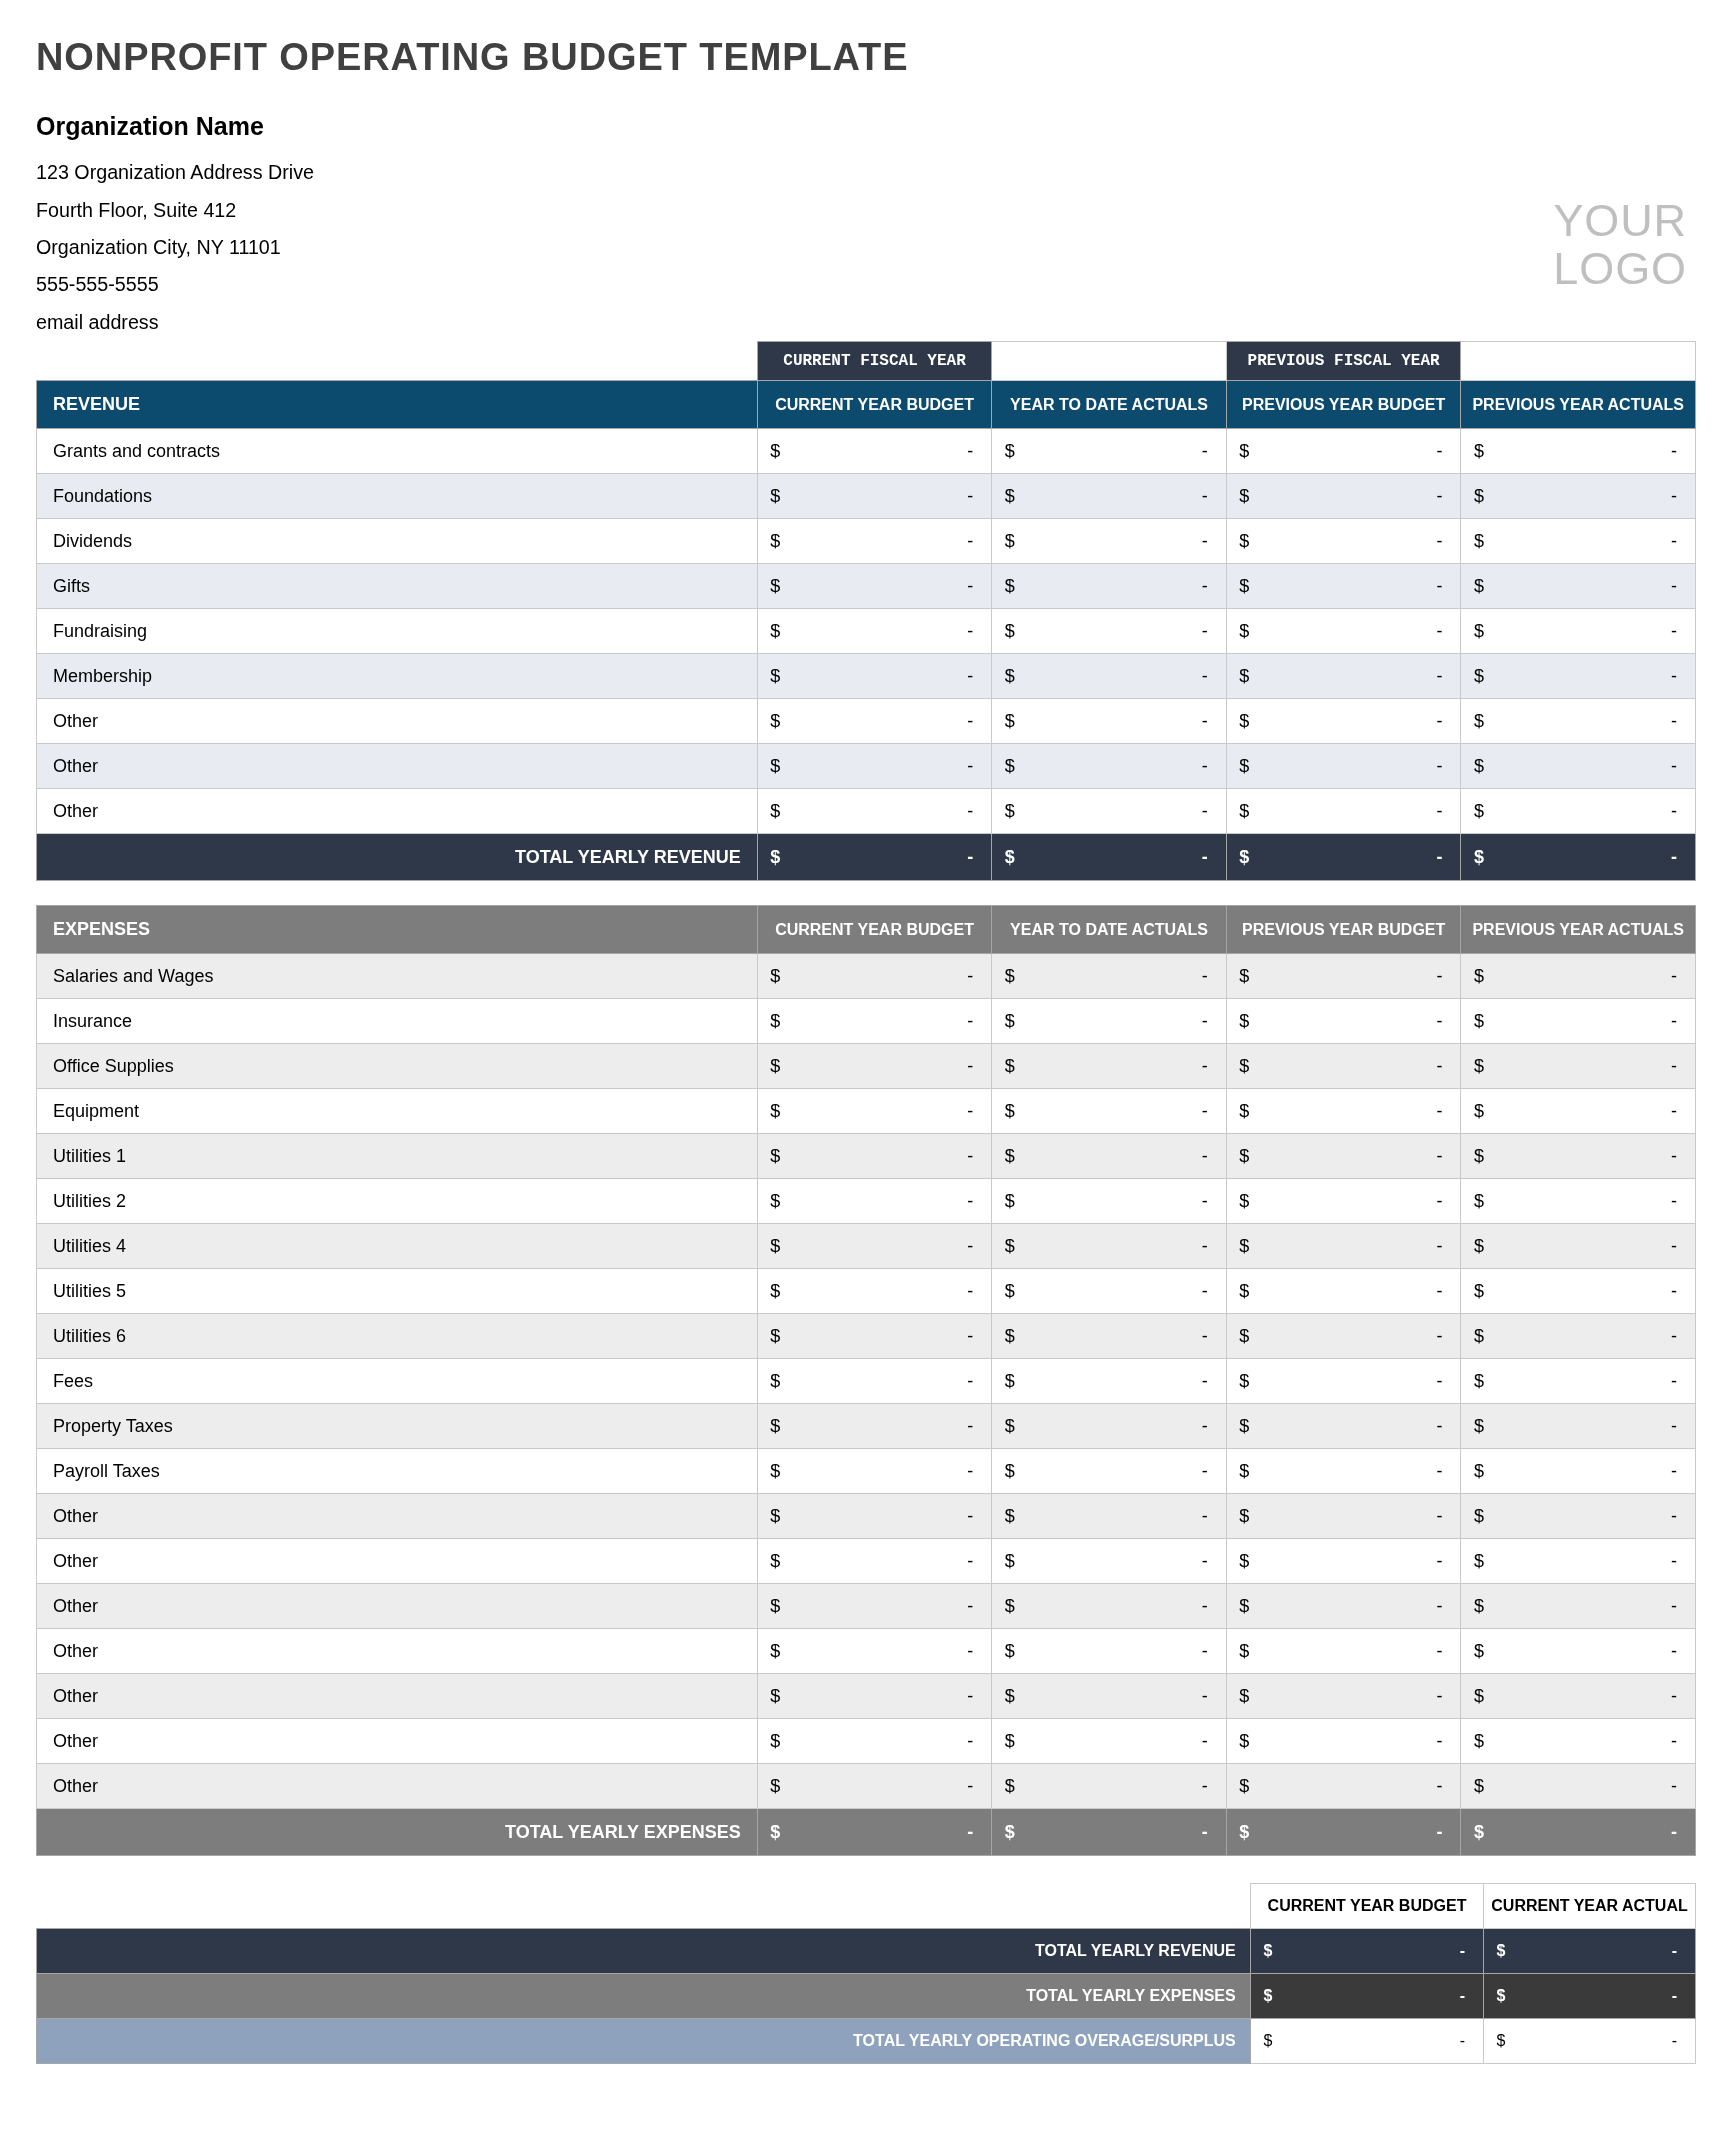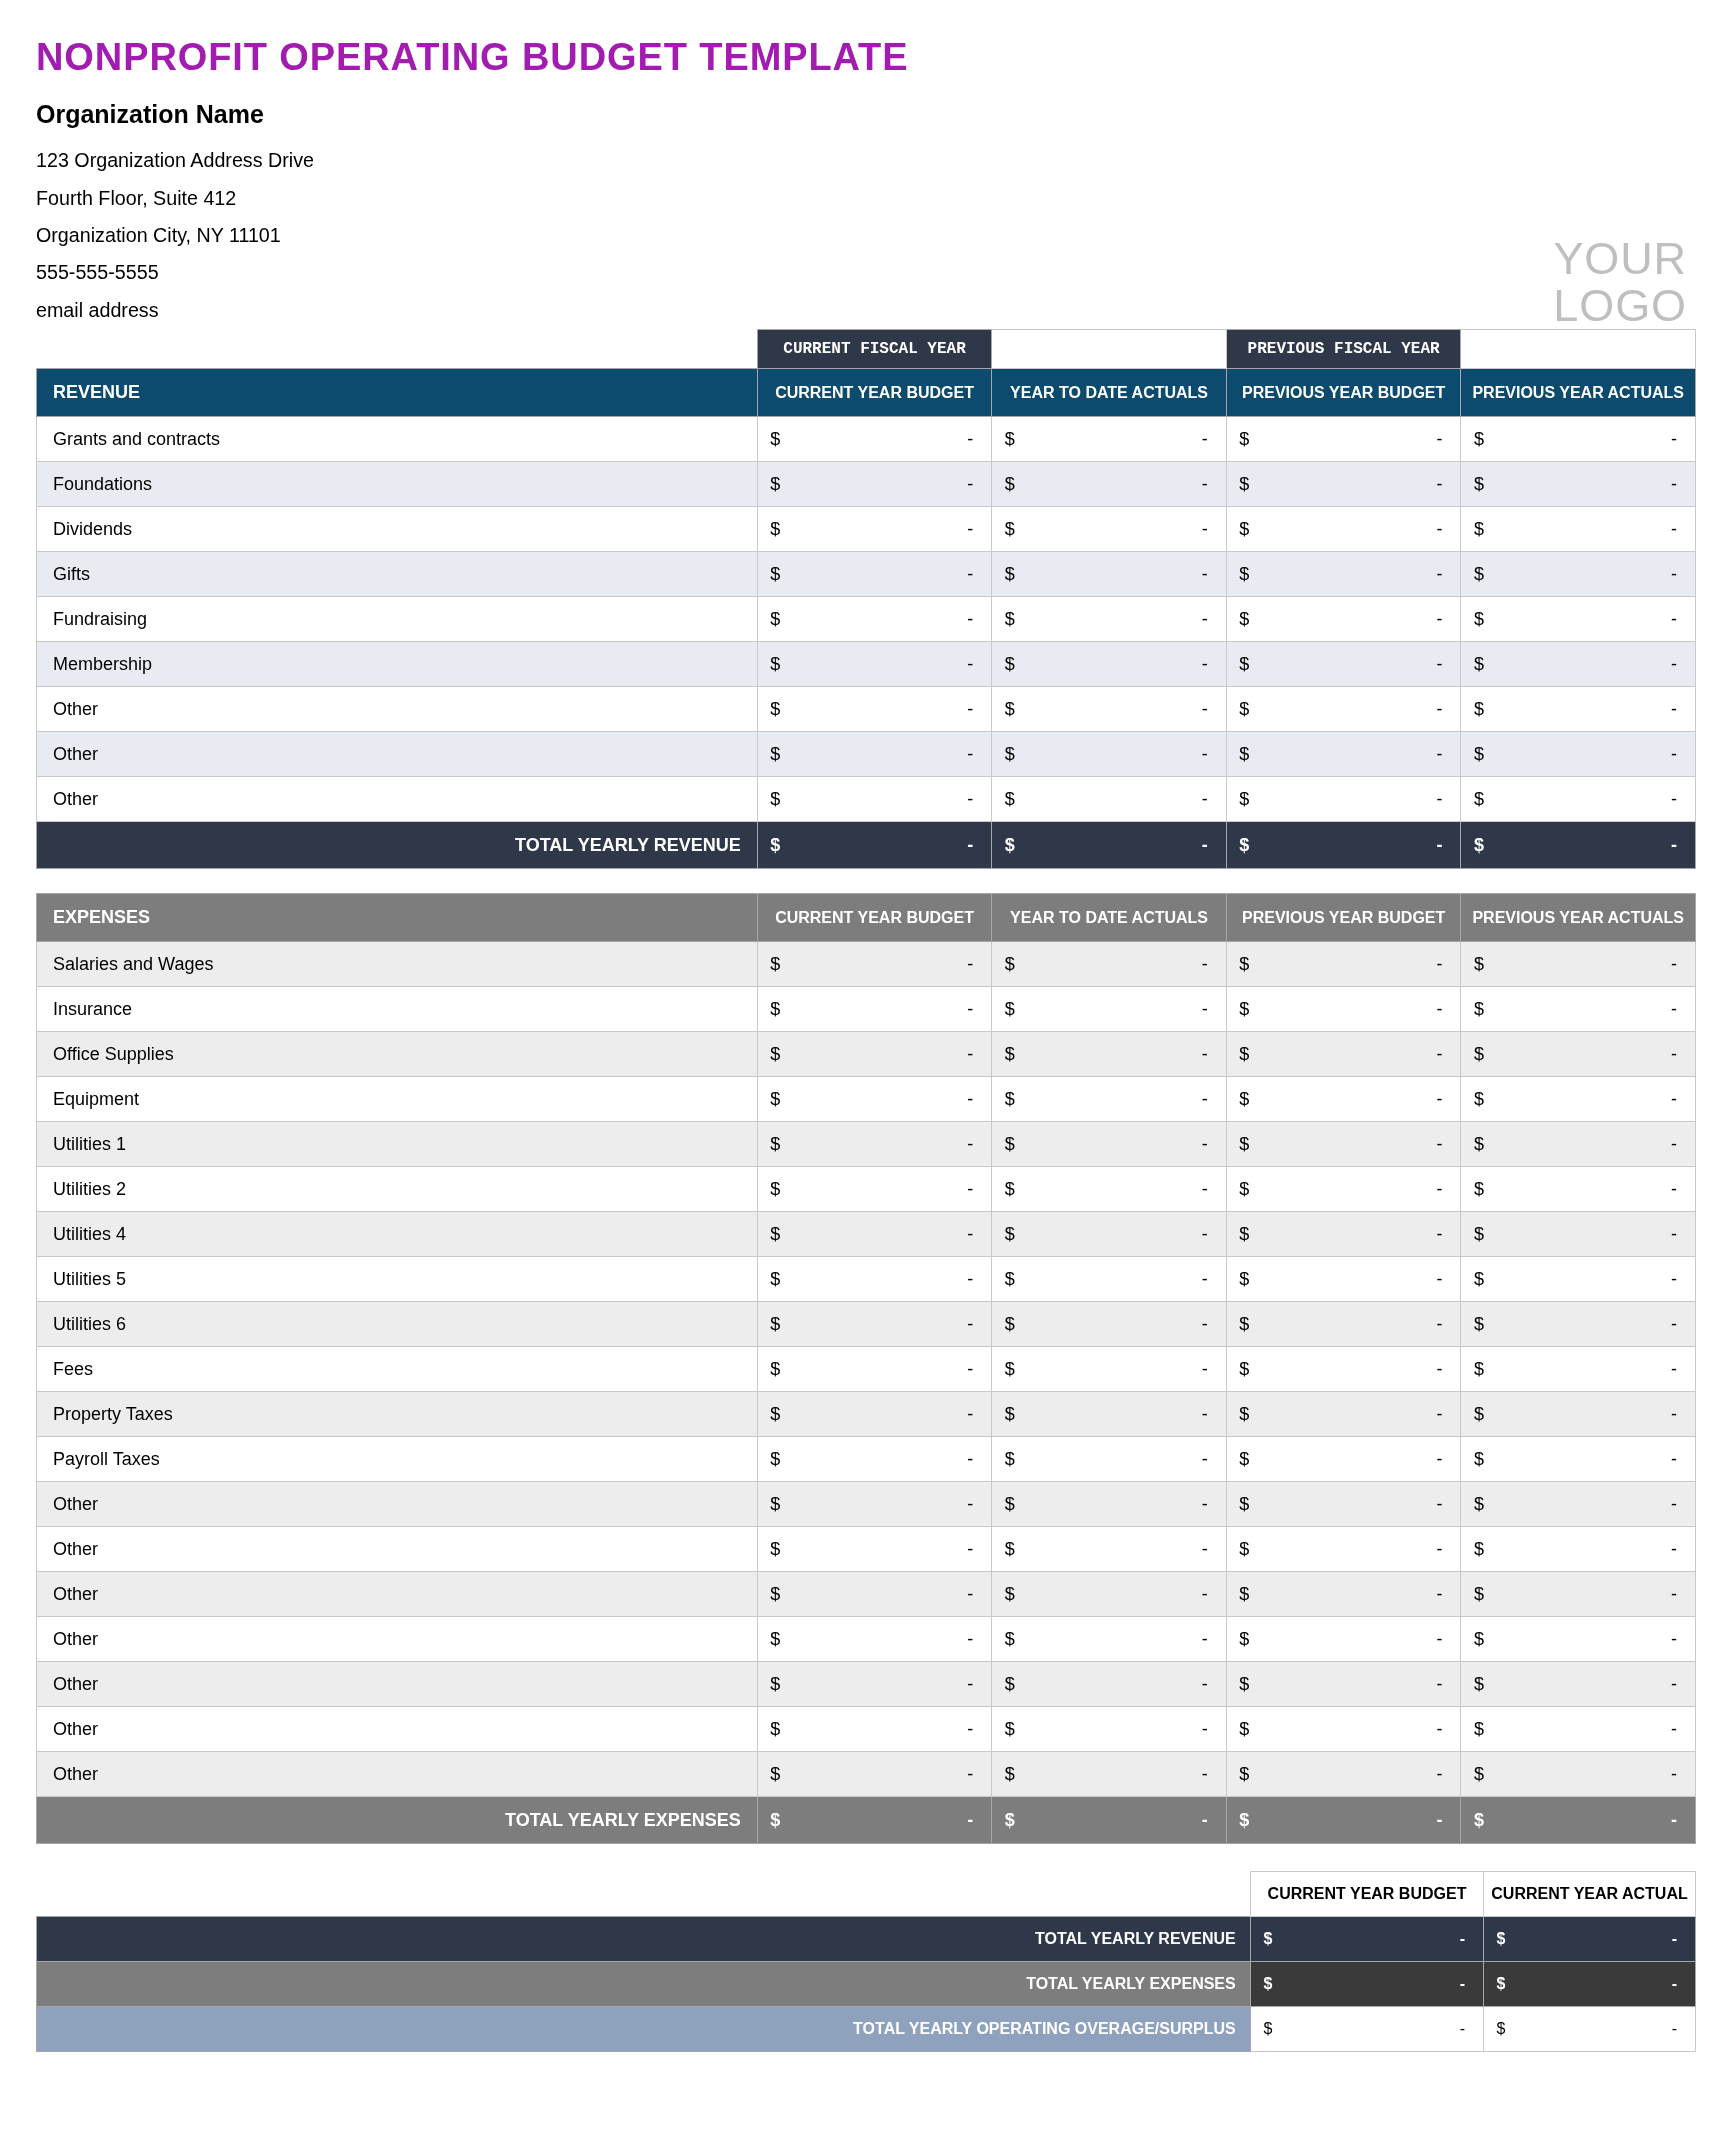--- a/index.html
+++ b/index.html
@@ -7,28 +7,28 @@
     margin: 0;
     padding: 36px;
     font-family: Arial, Helvetica, sans-serif;
     background: #fff;
     color: #000;
     width: 1732px;
   }
   .title {
     font-size: 38px;
     font-weight: bold;
-    color: #a21caf;
+    color: #404040;
     letter-spacing: 0.9px;
-    margin-bottom: 12px;
+    margin-bottom: 24px;
   }
   .header-row {
     display: flex;
     justify-content: space-between;
-    align-items: flex-end;
+    align-items: center;
   }
   .org-block { line-height: 1.9; font-size: 19.7px; }
   .org-name { font-weight: bold; font-size: 25px; margin-bottom: 3.6px; }
   .logo-placeholder {
     text-align: right;
     color: #bfbfbf;
     font-size: 45px;
     line-height: 1.05;
     font-weight: 400;
     letter-spacing: 0.9px;

